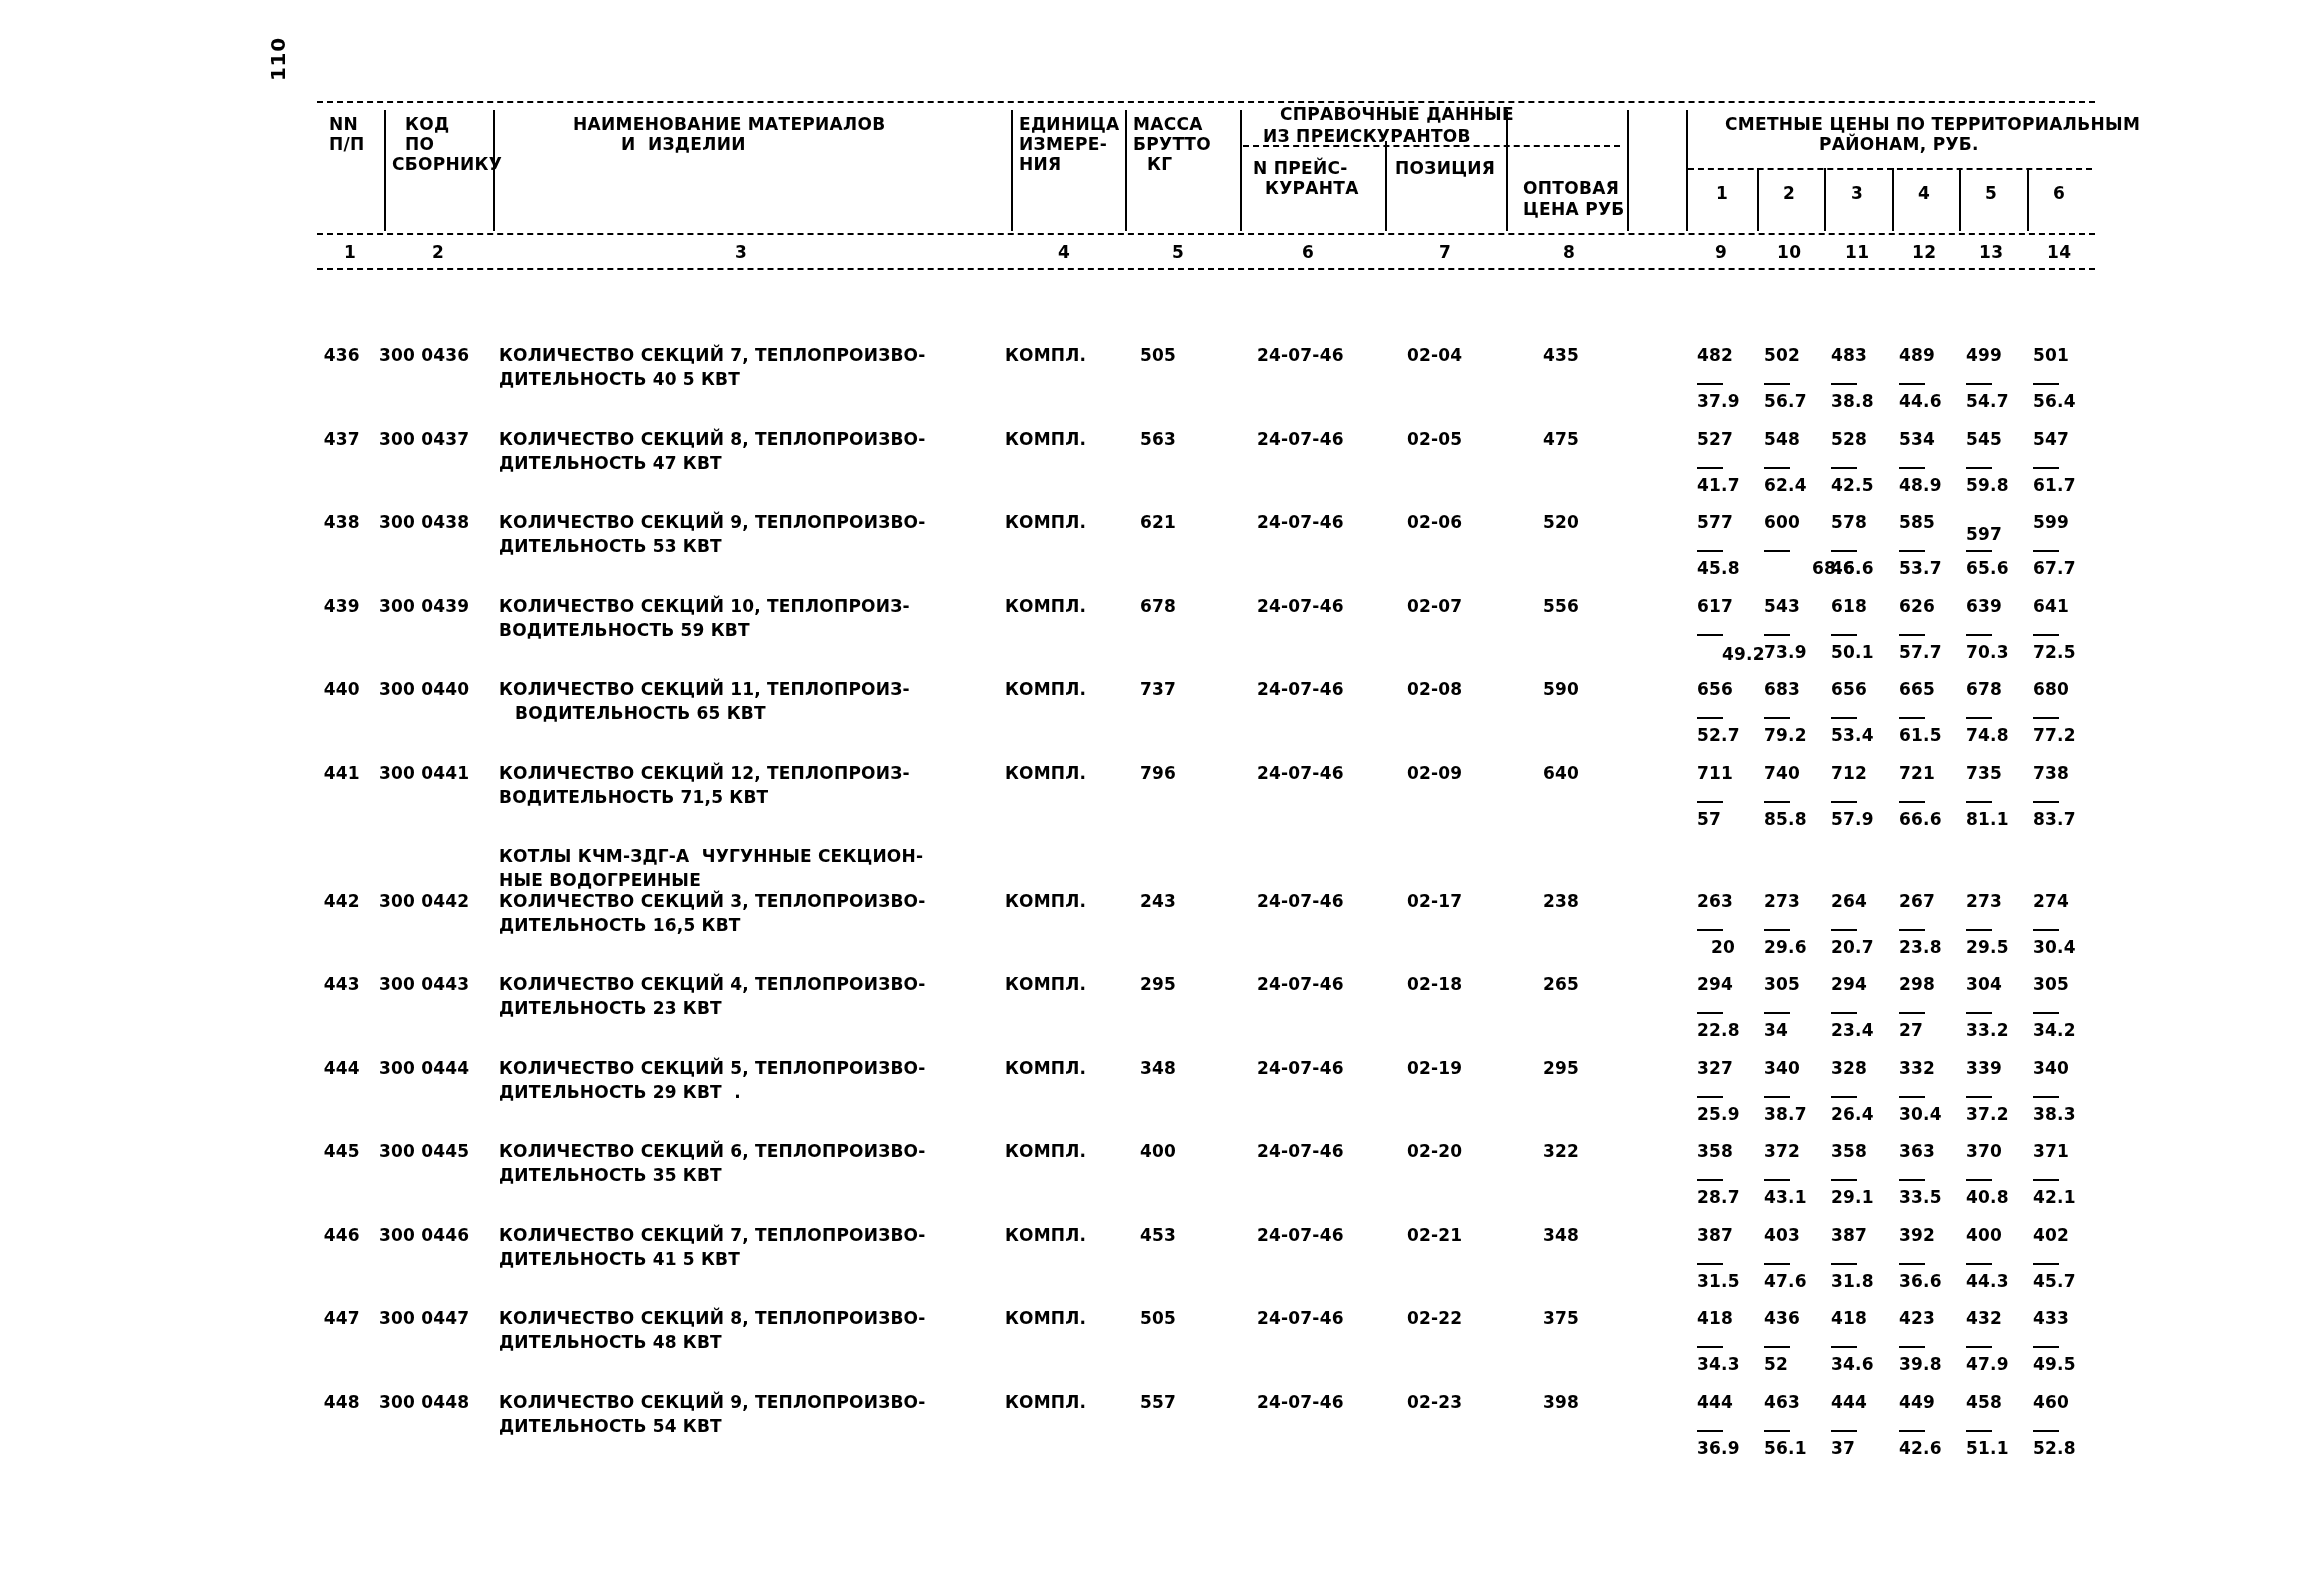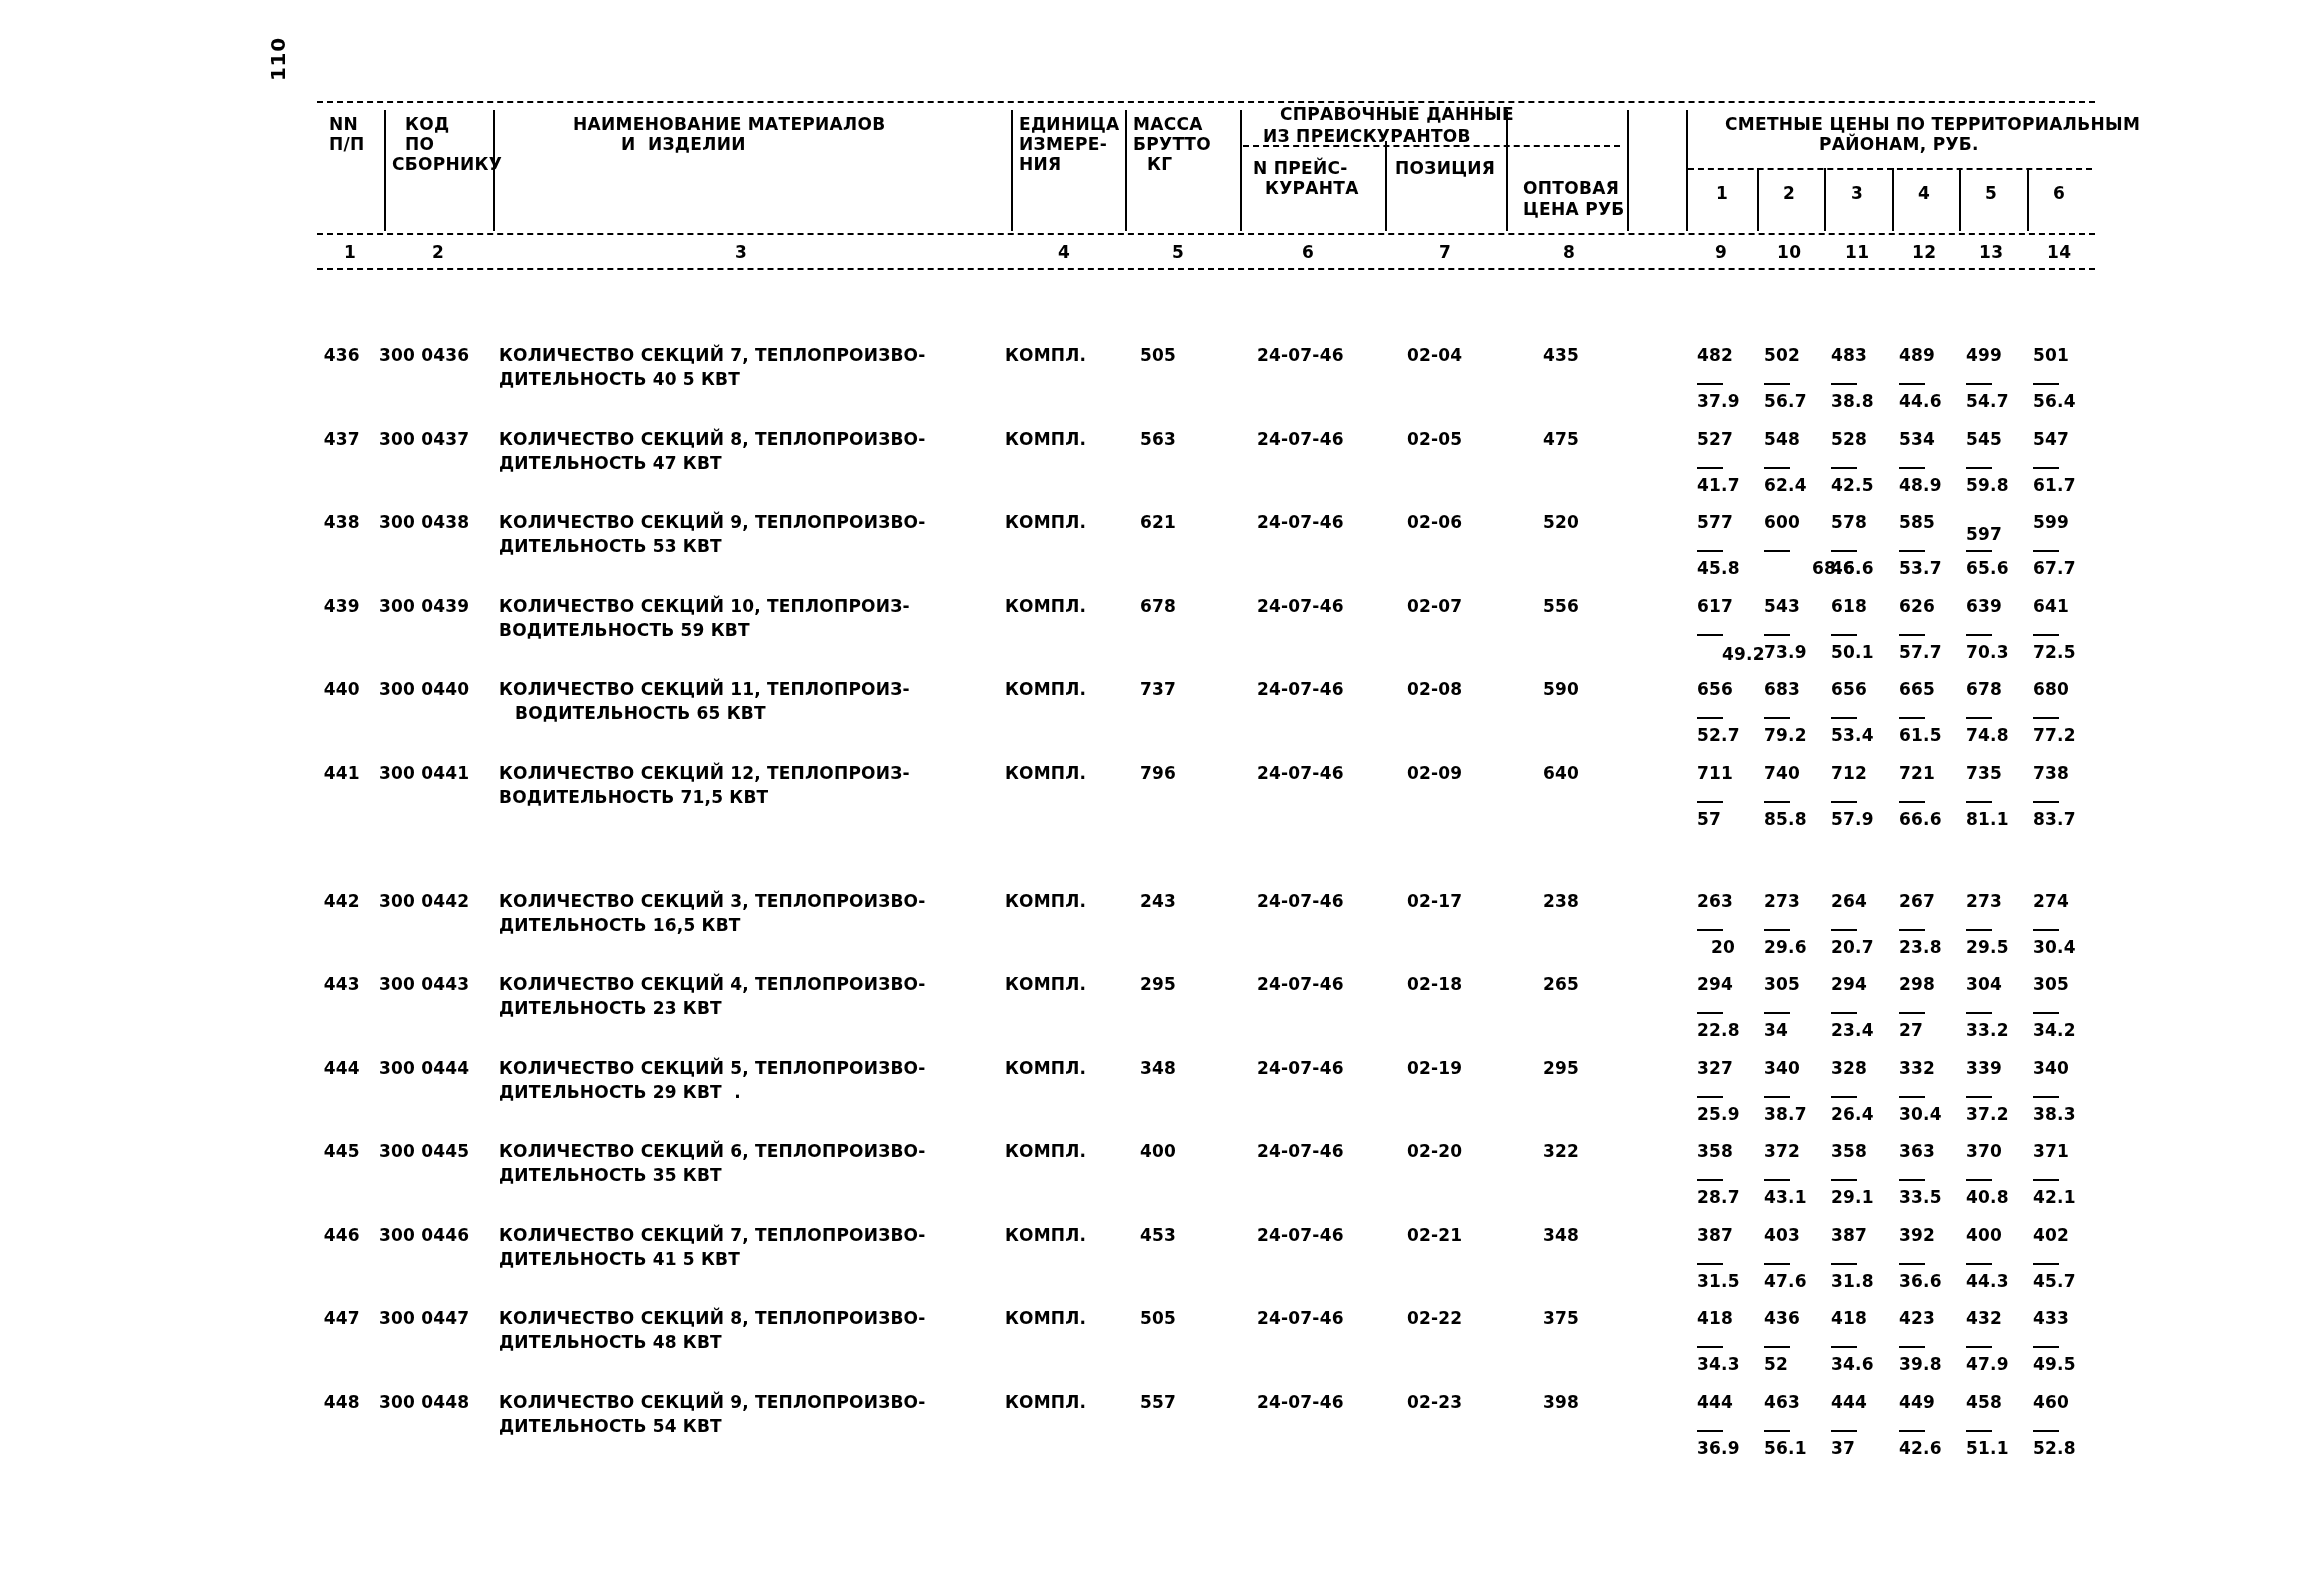--- a/index.html
+++ b/index.html
@@ -337,20 +337,24 @@
         <div class="dashline" style="left:1649px;top:40px;"></div>
         <div class="dashline" style="left:1716px;top:40px;"></div>
         <div class="bcell" style="left:1380px;top:46px;">57</div>
         <div class="bcell" style="left:1447px;top:46px;">85.8</div>
         <div class="bcell" style="left:1514px;top:46px;">57.9</div>
         <div class="bcell" style="left:1582px;top:46px;">66.6</div>
         <div class="bcell" style="left:1649px;top:46px;">81.1</div>
         <div class="bcell" style="left:1716px;top:46px;">83.7</div>
       </div>
 
+      <div style="position:absolute;left:0;top:501px;width:1778px;height:48px;">
+        <div class="bcell" style="left:182px;top:0;">КОТЛЫ КЧМ-ЗДГ-А  ЧУГУННЫЕ СЕКЦИОН-</div>
+        <div class="bcell" style="left:182px;top:24px;">НЫЕ ВОДОГРЕИНЫЕ</div>
+      </div>
 
       <div class="brow" style="position:absolute;left:0;top:546px;width:1778px;height:48px;">
         <div class="bcell" style="left:6.7px;top:0;">442</div>
         <div class="bcell" style="left:62px;top:0;">300 0442</div>
         <div class="bcell" style="left:182px;top:0;">КОЛИЧЕСТВО СЕКЦИЙ 3, ТЕПЛОПРОИЗВО-</div>
         <div class="bcell" style="left:182px;top:24px;">ДИТЕЛЬНОСТЬ 16,5 КВТ</div>
         <div class="bcell" style="left:688px;top:0;">КОМПЛ.</div>
         <div class="bcell" style="left:823px;top:0;">243</div>
         <div class="bcell" style="left:940px;top:0;">24-07-46</div>
         <div class="bcell" style="left:1090px;top:0;">02-17</div>

